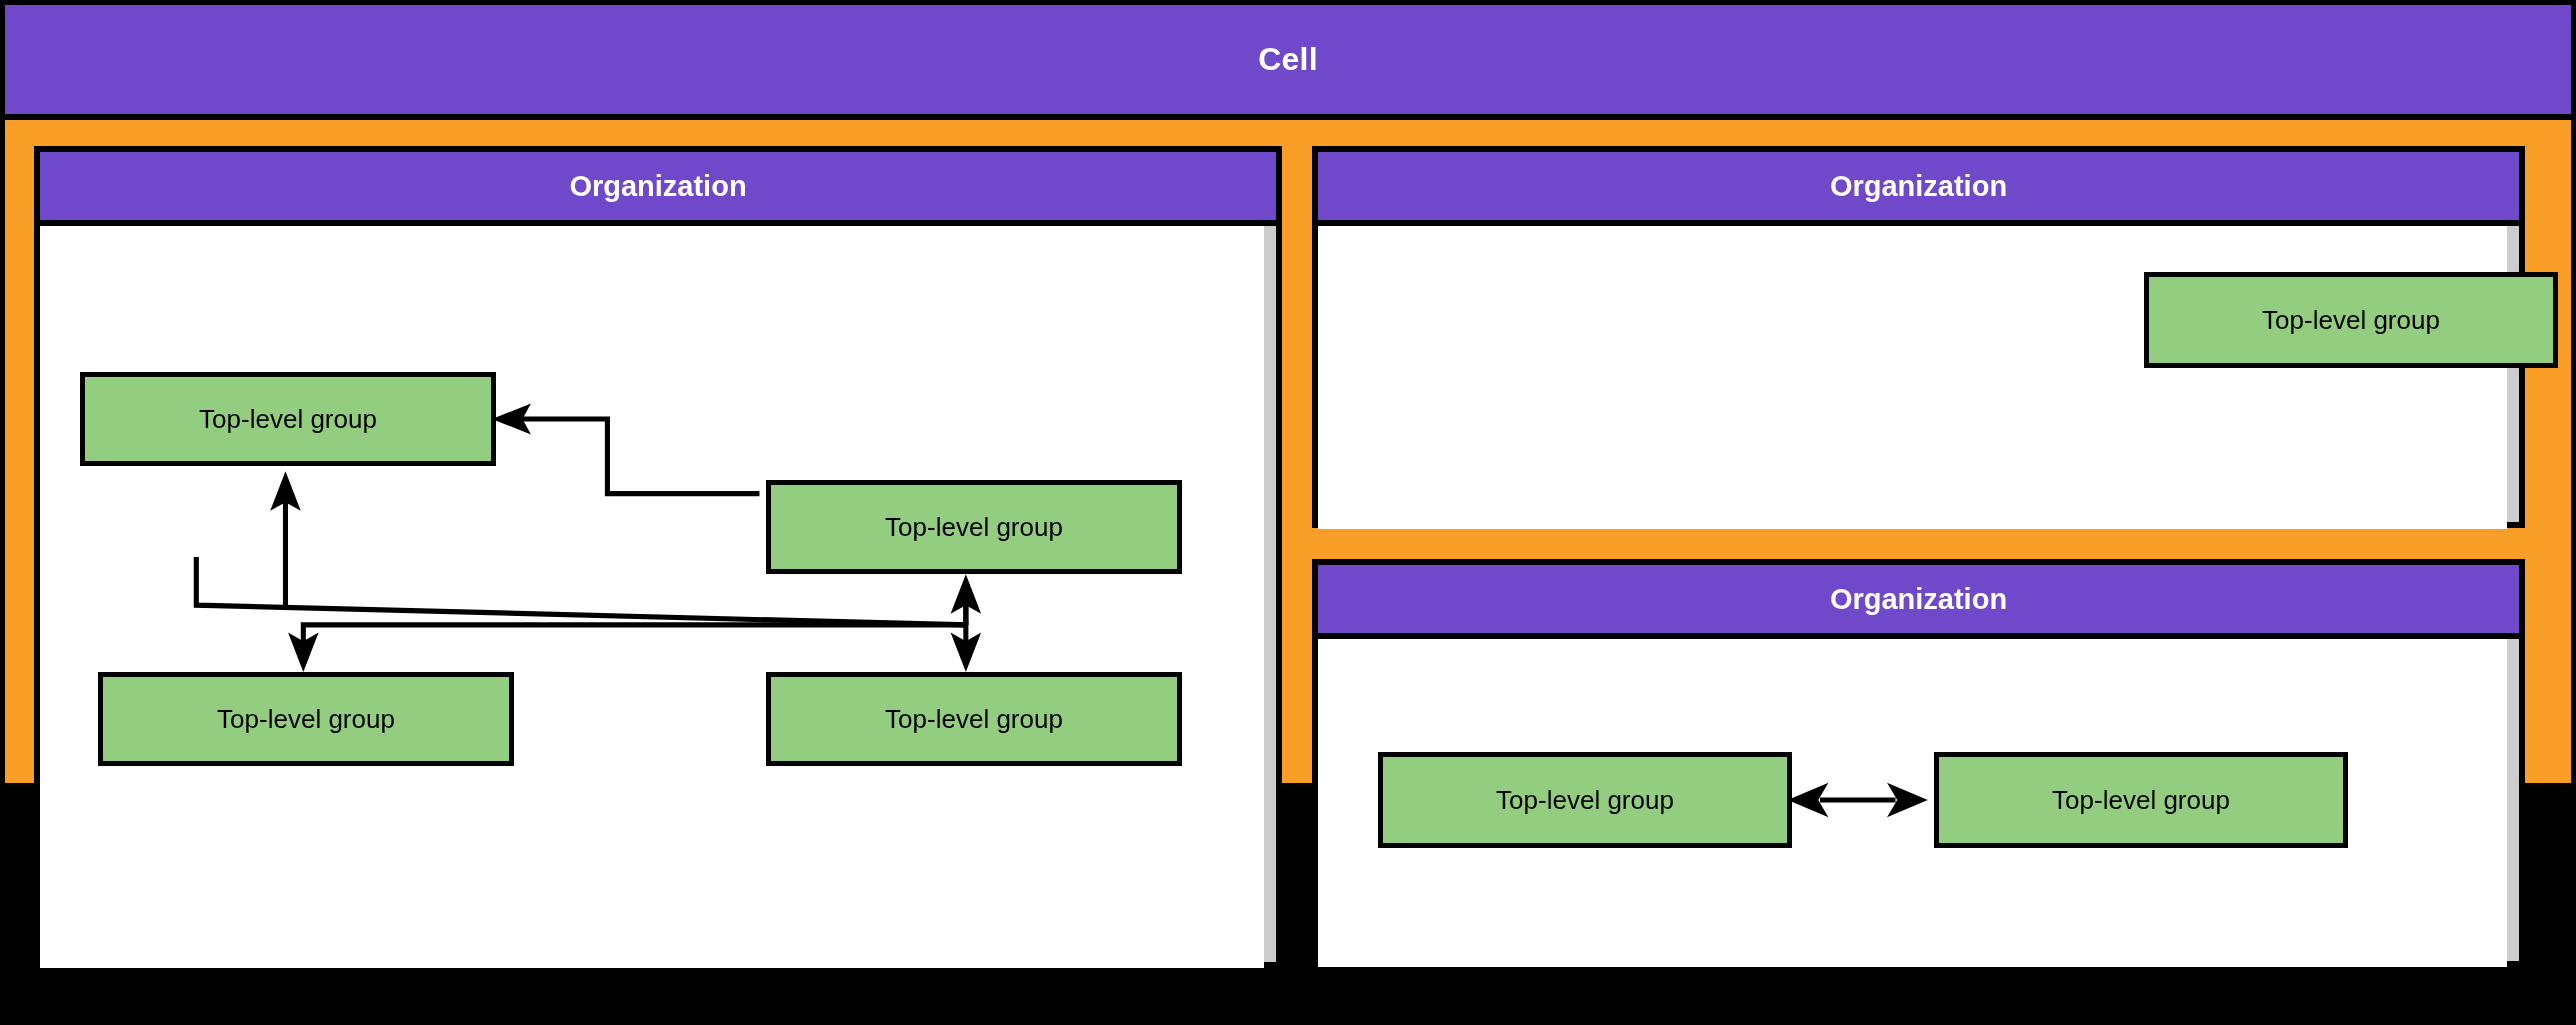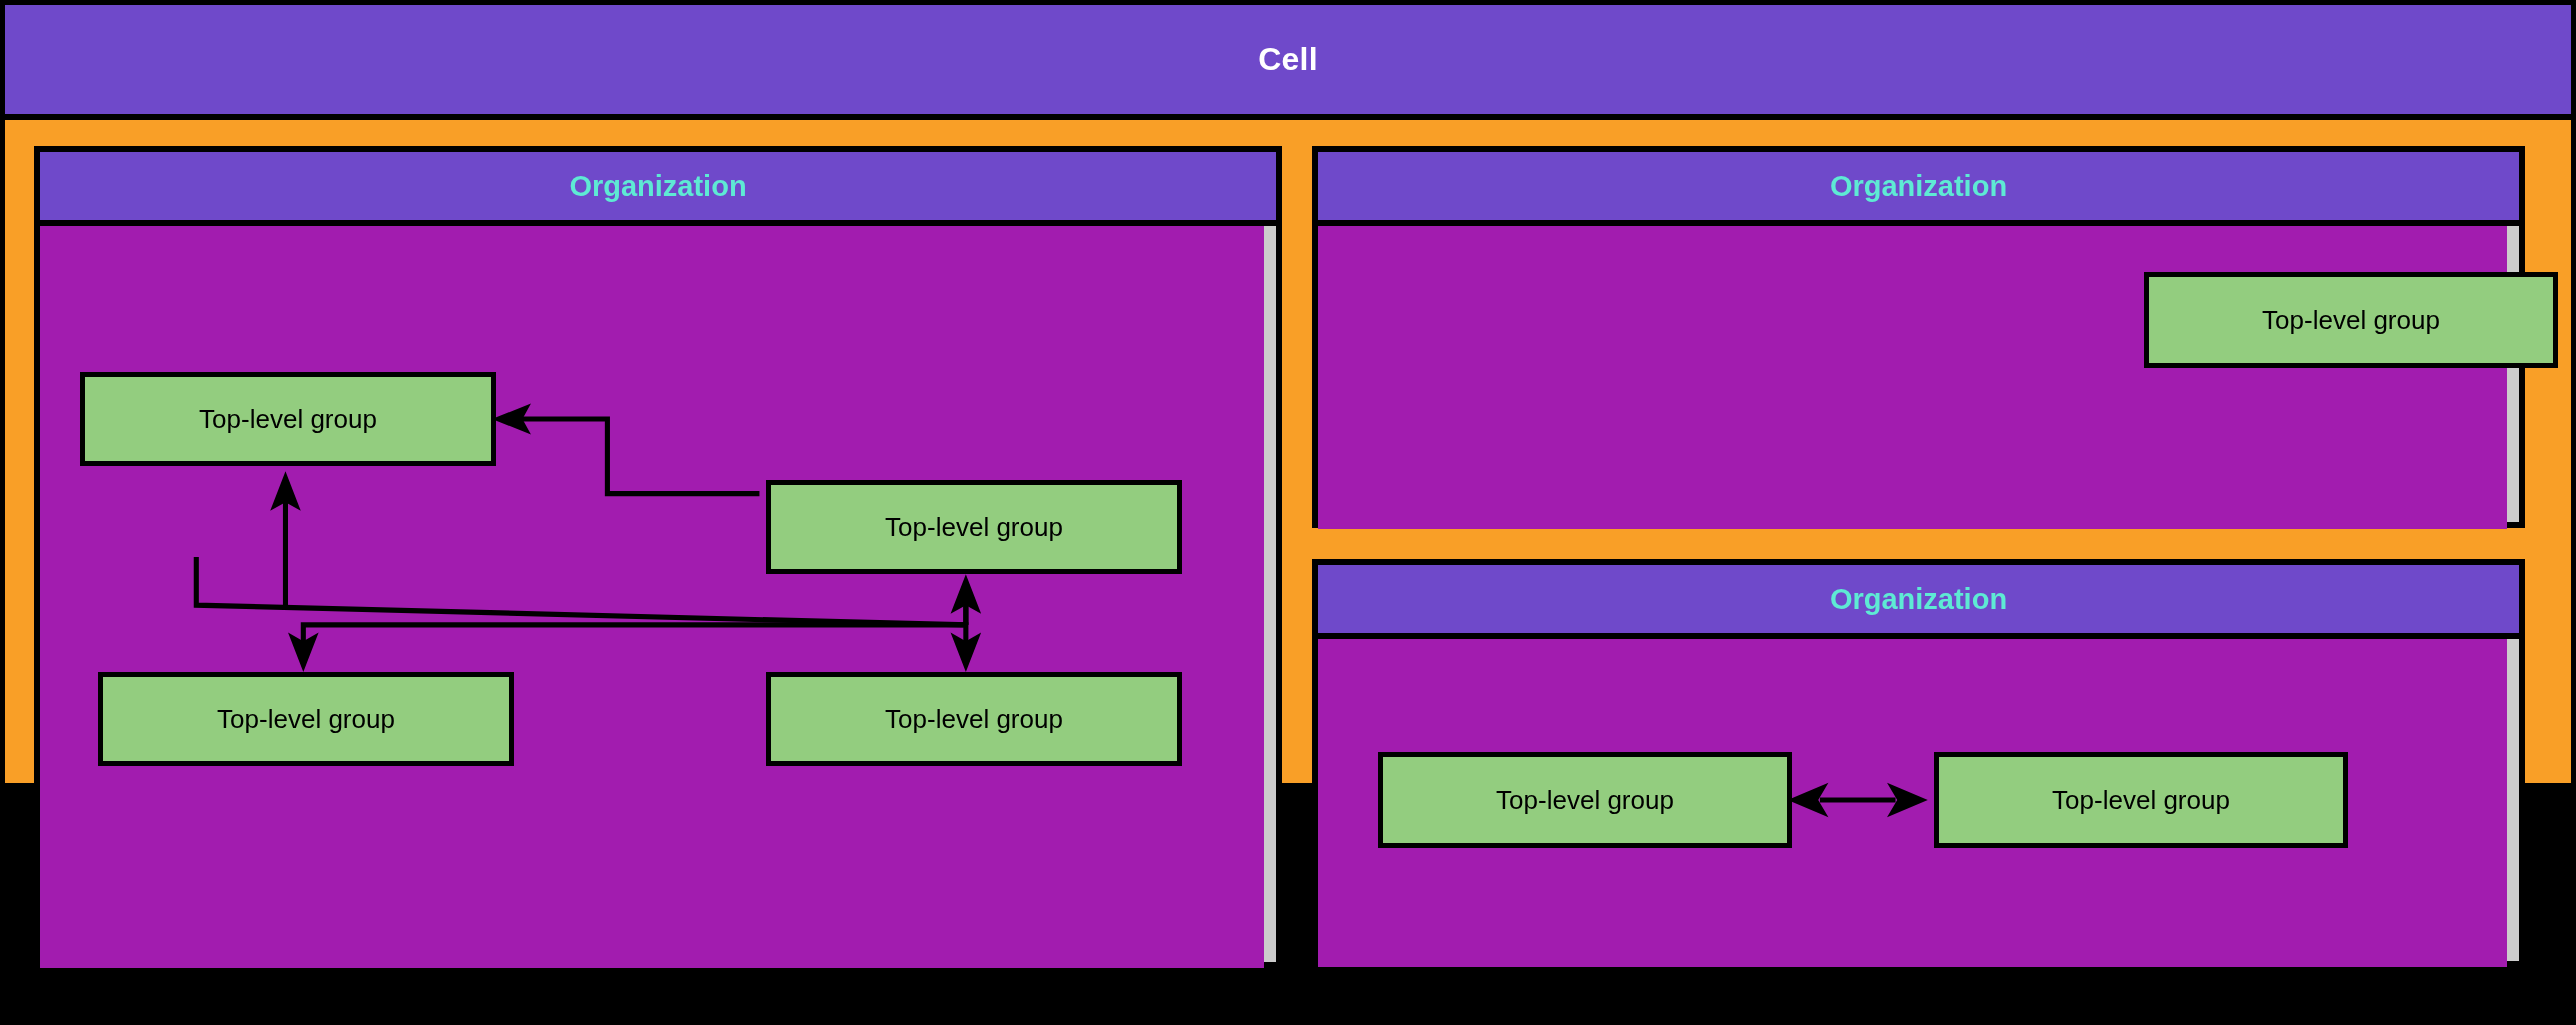--- a/index.html
+++ b/index.html
@@ -71,30 +71,30 @@
     position: absolute;
     left: 0;
     top: 0;
     width: 100%;
     box-sizing: border-box;
     background: #6f49ca;
     border-bottom: 6px solid #000000;
     display: flex;
     align-items: center;
     justify-content: center;
-    color: #5eead4;
+    color: #ffffff;
     font-size: 29px;
     font-weight: bold;
   }
   .org-body {
     position: absolute;
     left: 0;
     right: 12px;
     bottom: 0;
-    background: #a21caf;
+    background: #ffffff;
   }
 
   
   #org-a { left: 29px;  top: 26px;  width: 1248px; height: 822px; }
   #org-a .org-header { height: 74px; }
   #org-a .org-body   { top: 74px; }
 
   
   #org-b { left: 1307px; top: 26px;  width: 1213px; height: 382px; }
   #org-b .org-header { height: 74px; }

